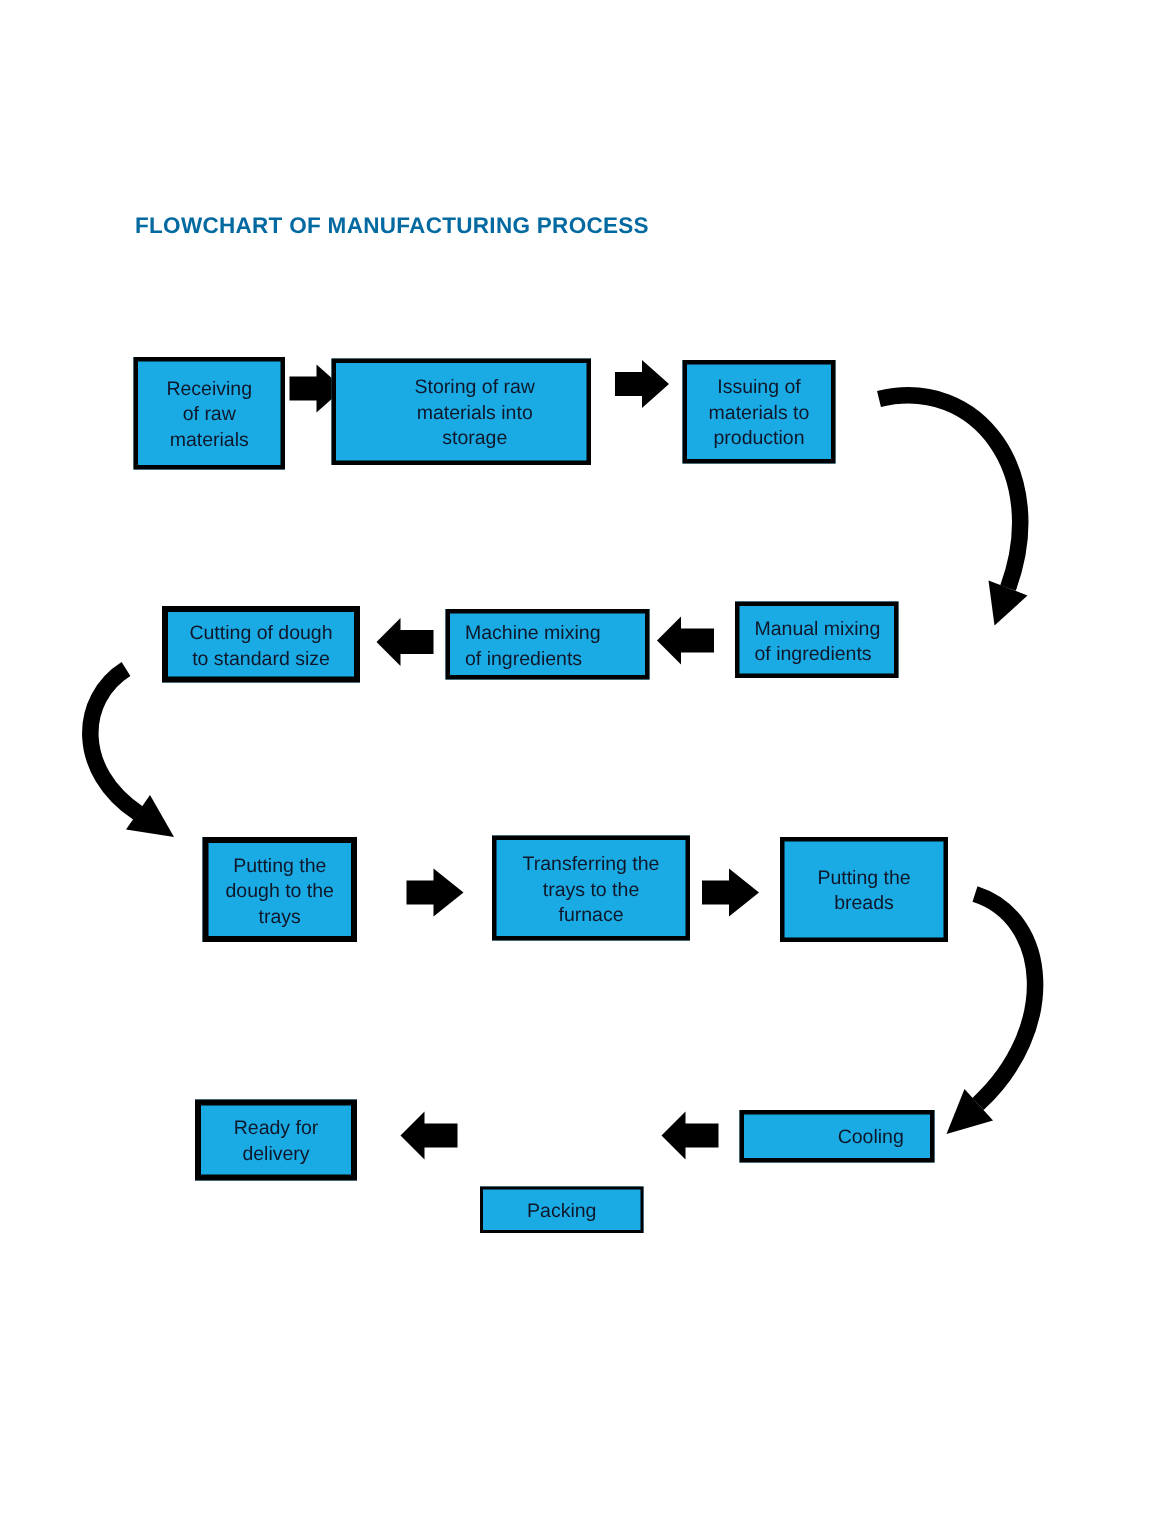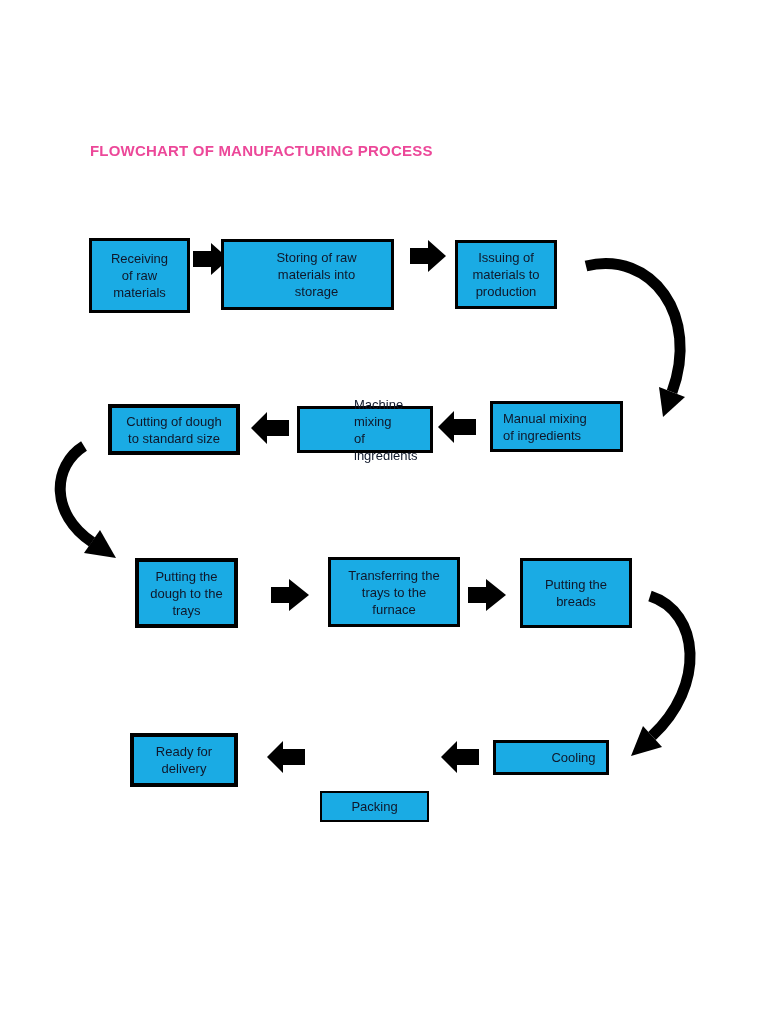--- a/index.html
+++ b/index.html
@@ -3,21 +3,21 @@
 <meta charset="utf-8">
 <style>
   * { margin: 0; padding: 0; box-sizing: border-box; }
   html, body { width: 768px; height: 1024px; background: #ffffff; overflow: hidden; }
   body { font-family: "Liberation Sans", sans-serif; }
 
   .canvas { position: relative; width: 768px; height: 1024px; background: #ffffff; }
 
   .page-title {
     position: absolute; left: 90px; top: 142px;
-    font-size: 15px; font-weight: bold; color: #ec4899;
+    font-size: 15px; font-weight: bold; color: #0369a1;
     letter-spacing: 0.2px; white-space: nowrap;
   }
 
   .arrow-layer { position: absolute; left: 0; top: 0; width: 768px; height: 1024px; }
 
   .node {
     position: absolute;
     background: #1aabe4;
     border: 3px solid #000000;
     color: #0f172a;
@@ -27,29 +27,29 @@
   }
   .node .node-label { white-space: pre-line; width: 100%; }
 
   .node.align-left { justify-content: flex-start; text-align: left; }
   .node.align-left .node-label { padding-left: 10px; width: auto; }
 
   .n-receiving    { left:  89px; top: 238px; width: 101px; height: 75px; }
   .n-storing      { left: 221px; top: 239px; width: 173px; height: 71px; padding-left: 18px; }
   .n-issuing      { left: 455px; top: 240px; width: 102px; height: 69px; }
 
-  .n-manual       { left: 490px; top: 401px; width: 133px; height: 51px; }
-  .n-machine      { left: 297px; top: 406px; width: 136px; height: 47px; padding-left: 44px; }
+  .n-manual       { left: 490px; top: 401px; width: 109px; height: 51px; }
+  .n-machine      { left: 297px; top: 406px; width: 136px; height: 47px; }
   .n-cutting      { left: 108px; top: 404px; width: 132px; height: 51px; border-width: 4px; }
 
   .n-putting      { left: 135px; top: 558px; width: 103px; height: 70px; border-width: 4px; }
   .n-transferring { left: 328px; top: 557px; width: 132px; height: 70px; }
   .n-baking       { left: 520px; top: 558px; width: 112px; height: 70px; }
 
-  .n-cooling      { left: 493px; top: 740px; width: 116px; height: 35px; padding-left: 45px; }
+  .n-cooling      { left: 493px; top: 740px; width: 130px; height: 35px; padding-left: 45px; }
   .n-packing      { left: 320px; top: 743px; width: 109px; height: 31px; border-width: 2px; margin-top: 48px; }
   .n-ready        { left: 130px; top: 733px; width: 108px; height: 54px; border-width: 4px; }
 </style>
 </head>
 <body>
 
 <div class="canvas">
 
   <div class="page-title">FLOWCHART OF MANUFACTURING PROCESS</div>
 

